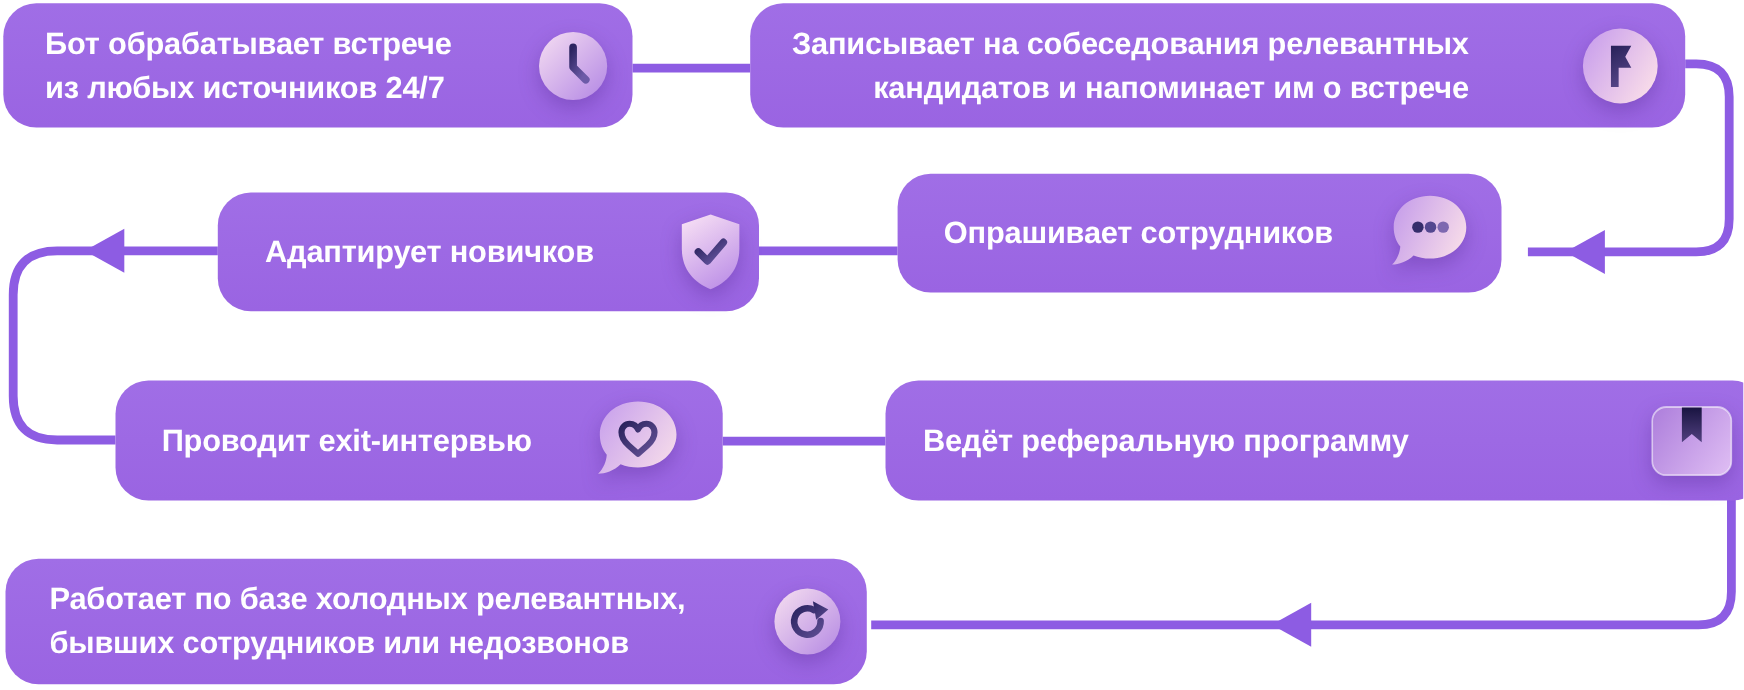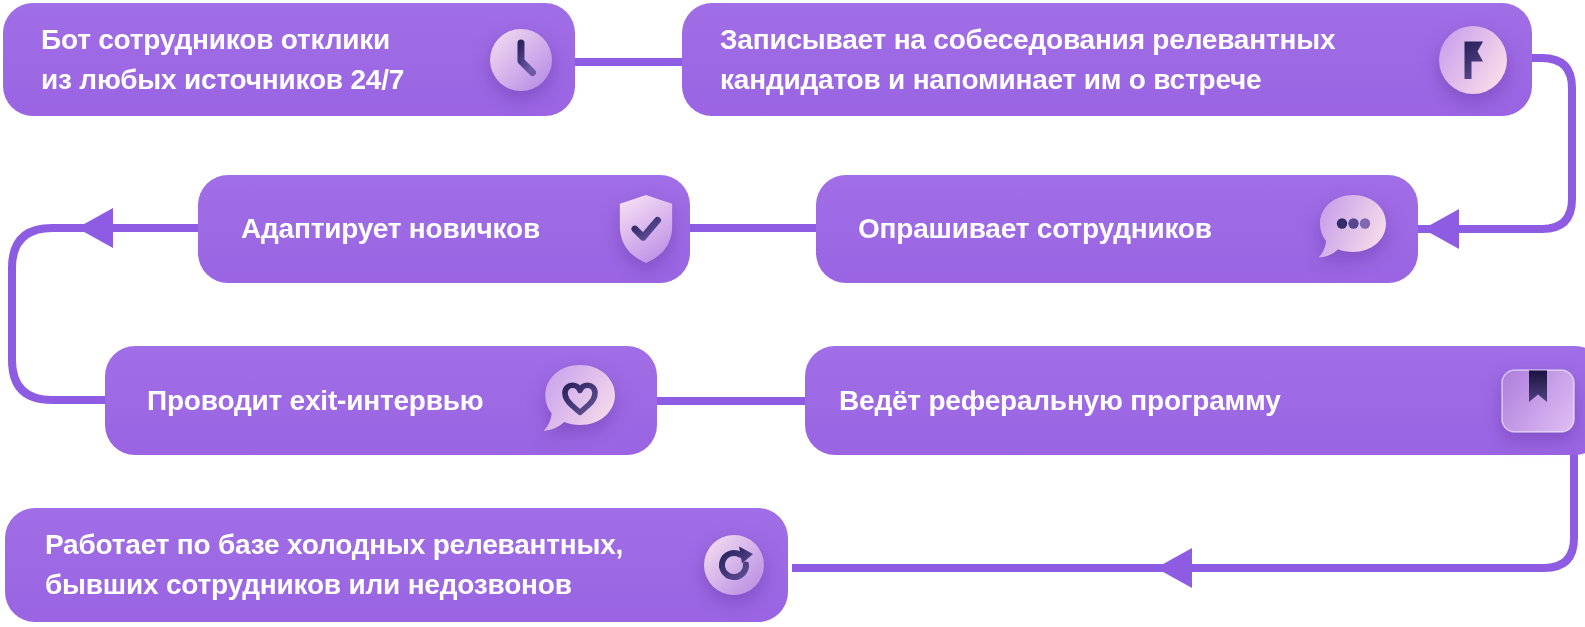--- a/index.html
+++ b/index.html
@@ -56,42 +56,42 @@
     </g>
     <g fill="#8d5ce3" stroke="none">
       <polygon points="1423,229 1459,209 1459,249"></polygon>
       <polygon points="77,228 113,208 113,248"></polygon>
       <polygon points="1156,568 1192,548 1192,588"></polygon>
     </g>
   </svg>
 
   <div class="box" style="left:3px;top:3px;width:572px;height:113px;padding:0 22px 0 38px;">
     <div class="box-text">
-      <span class="line">Бот сотрудников отклики</span>
+      <span class="line">Бот обрабатывает встрече</span>
       <span class="line">из любых источников 24/7</span>
     </div>
     <span class="icon">
       <svg width="64" height="64" viewBox="0 0 64 64">
         <defs>
           <linearGradient id="icg1" x1="0" y1="0" x2="1" y2="1">
             <stop offset="0" stop-color="#f6dff2"></stop>
               <stop offset="1" stop-color="#b286e4"></stop>
           </linearGradient>
           <linearGradient id="icd1" x1="0" y1="0" x2="0.6" y2="1">
             <stop offset="0" stop-color="#2c2460"></stop>
               <stop offset="1" stop-color="#6d5ba8"></stop>
           </linearGradient>
         </defs>
         <circle cx="32" cy="32" r="31" fill="url(#icg1)"></circle>
         <path d="M32 15 V33 L43.5 44.5" fill="none" stroke="url(#icd1)" stroke-width="7" stroke-linecap="round" stroke-linejoin="round"></path>
       </svg>
     </span>
   </div>
 
-  <div class="box" style="left:682px;top:3px;width:850px;height:113px;padding:0 24px 0 38px;">
+  <div class="box" style="left:682px;top:3px;width:850px;height:113px;padding:0 24px 0 38px;text-align:right;">
     <div class="box-text">
       <span class="line">Записывает на собеседования релевантных</span>
       <span class="line">кандидатов и напоминает им о встрече</span>
     </div>
     <span class="icon">
       <svg width="70" height="70" viewBox="0 0 70 70">
         <defs>
           <linearGradient id="icg2" x1="0" y1="0.2" x2="1" y2="0.8">
             <stop offset="0" stop-color="#c99fec"></stop>
               <stop offset="1" stop-color="#fbdfe9"></stop>
@@ -123,21 +123,21 @@
             <stop offset="0" stop-color="#27215a"></stop>
               <stop offset="1" stop-color="#6b59a6"></stop>
           </linearGradient>
         </defs>
         <path d="M32 2 L59 11 V34 C59 54 47 66 32 72 C17 66 5 54 5 34 V11 Z" fill="url(#icg3)"></path>
         <path d="M20.5 37 L29 45.5 L44 28" fill="none" stroke="url(#icd3)" stroke-width="7" stroke-linecap="round" stroke-linejoin="round"></path>
       </svg>
     </span>
   </div>
 
-  <div class="box" style="left:816px;top:175px;width:602px;height:108px;padding:0 27px 0 42px;">
+  <div class="box" style="left:816px;top:158px;width:549px;height:108px;padding:0 27px 0 42px;">
     <div class="box-text">
       <span class="line">Опрашивает сотрудников</span>
 
     </div>
     <span class="icon">
       <svg width="76" height="78" viewBox="0 0 76 78">
         <defs>
           <linearGradient id="icg4" x1="0" y1="0.3" x2="1" y2="0.7">
             <stop offset="0" stop-color="#c79fea"></stop>
               <stop offset="1" stop-color="#f8dde9"></stop>

